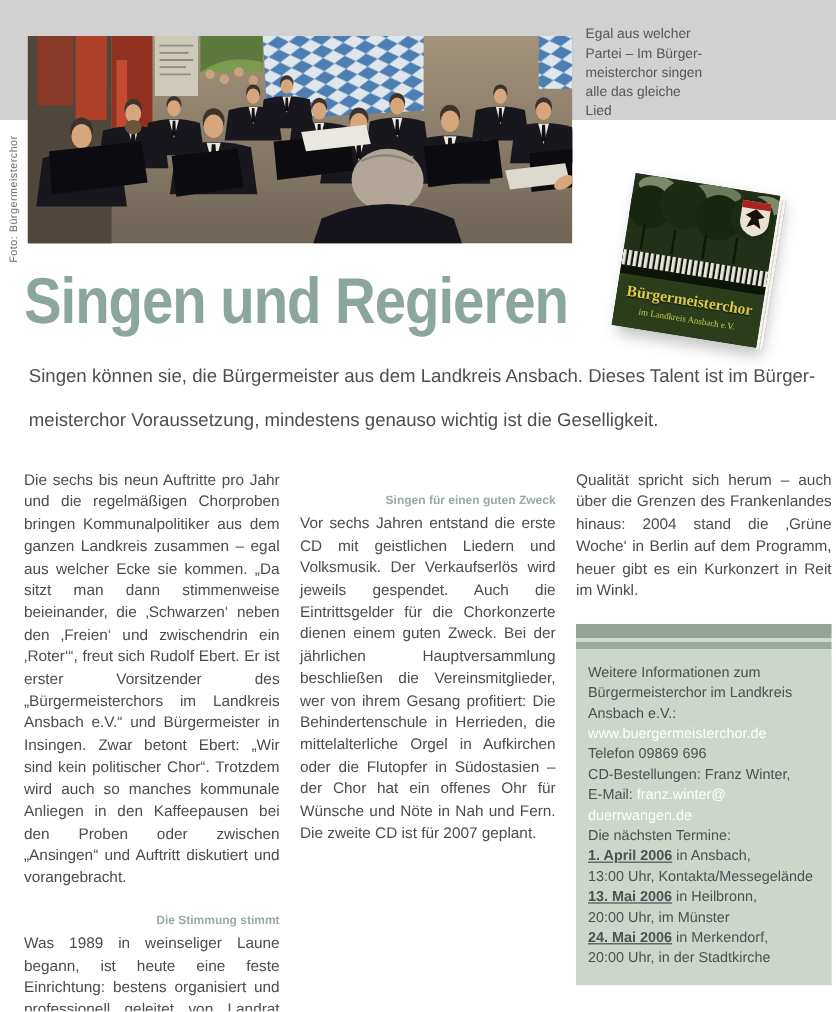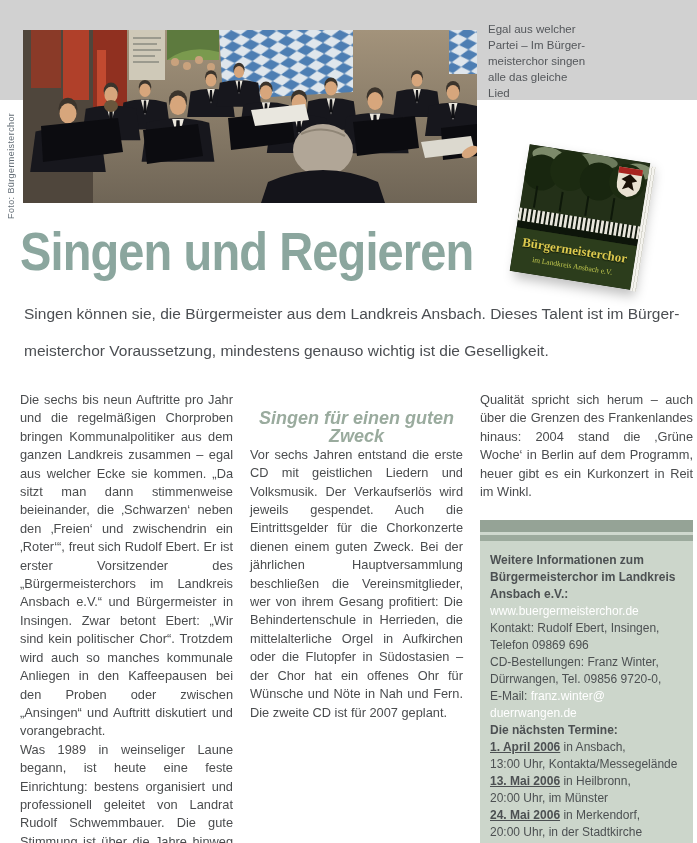--- a/index.html
+++ b/index.html
@@ -47,28 +47,28 @@
     transform:scaleX(.87); transform-origin:0 0;
   }
   .intro {
     position:absolute; left:20px; top:291px; width:672px; margin:4px;
     font-size:15.5px; line-height:37px; color:#4b4e52; white-space:pre-line;
   }
 
   .columns { position:absolute; left:20px; top:391px; width:675px; display:flex; gap:17px; }
   .col { width:213px; font-size:12.8px; line-height:18.4px; color:#4a4c4e; text-align:justify; }
   .col p { margin:0; }
-  .col .subhead { margin:18px 0 0 0; font-size:18px; font-weight:bold; color:#9aab9e; text-align:center;font-style:italic; }
+  .col .subhead { margin:18px 0 0 0; font-size:10px; font-weight:bold; color:#9aab9e; text-align:right; }
 
   .infobox { margin-top:19px; text-align:left; }
   .ib-bar1 { height:12px; background:#95a396; }
   .ib-gap  { height:3px;  background:#cfd8ce; }
   .ib-bar2 { height:6px;  background:#9caa9d; }
   .ib-body { background:#ccd6cb; padding:11px 8px 14px 10px; font-size:12px; line-height:17px; color:#4c5052; }
-  .ib-heading { font-weight:bold; margin:0; white-space:pre-line; }
+  .ib-heading { font-weight:normal; margin:0; white-space:pre-line; }
   .ib-line { margin:0; }
   .ib-link { color:#ffffff; text-decoration:none; white-space:pre-line; }
   .ib-termine { margin-top:17px; }
   .ib-event { margin:0; }
   .ib-date { font-weight:bold;text-decoration:underline; }
   .ib-detail { display:block; }
 </style>
 </head>
 <body>
 
@@ -181,20 +181,21 @@
 
   <h1 class="title">Singen und Regieren</h1>
 
   <p class="intro">Singen können sie, die Bürgermeister aus dem Landkreis Ansbach. Dieses Talent ist im Bürger-
 meisterchor Voraussetzung, mindestens genauso wichtig ist die Geselligkeit.</p>
 
   <div class="columns">
 
     <div class="col">
       <p>Die sechs bis neun Auftritte pro Jahr und die regelmäßigen Chorproben bringen Kommunalpolitiker aus dem ganzen Landkreis zusammen – egal aus welcher Ecke sie kommen. „Da sitzt man dann stimmenweise beieinander, die ‚Schwarzen‘ neben den ‚Freien‘ und zwischendrin ein ‚Roter‘“, freut sich Rudolf Ebert. Er ist erster Vorsitzender des „Bürgermeisterchors im Landkreis Ansbach e.V.“ und Bürgermeister in Insingen. Zwar betont Ebert: „Wir sind kein politischer Chor“. Trotzdem wird auch so manches kommunale Anliegen in den Kaffeepausen bei den Proben oder zwischen „Ansingen“ und Auftritt diskutiert und vorangebracht.</p>
+      <p class="subhead">Die Stimmung stimmt</p>
       <p>Was 1989 in weinseliger Laune begann, ist heute eine feste Einrichtung: bestens organisiert und professionell geleitet von Landrat Rudolf Schwemmbauer. Die gute Stimmung ist über die Jahre hinweg geblieben. Mit 22 Sängern hat der vierstimmige Männerchor angefangen, heute sind es 52 aktive Mitglieder.</p>
     </div>
 
     <div class="col">
       <p class="subhead">Singen für einen guten Zweck</p>
       <p>Vor sechs Jahren entstand die erste CD mit geistlichen Liedern und Volksmusik. Der Verkaufserlös wird jeweils gespendet. Auch die Eintrittsgelder für die Chorkonzerte dienen einem guten Zweck. Bei der jährlichen Hauptversammlung beschließen die Vereinsmitglieder, wer von ihrem Gesang profitiert: Die Behindertenschule in Herrieden, die mittelalterliche Orgel in Aufkirchen oder die Flutopfer in Südostasien – der Chor hat ein offenes Ohr für Wünsche und Nöte in Nah und Fern. Die zweite CD ist für 2007 geplant.</p>
 
     </div>
 
     <div class="col">
@@ -202,24 +203,22 @@
 
       <div class="infobox">
         <div class="ib-bar1"></div>
         <div class="ib-gap"></div>
         <div class="ib-bar2"></div>
         <div class="ib-body">
           <p class="ib-heading">Weitere Informationen zum
 Bürgermeisterchor im Landkreis
 Ansbach e.V.:</p>
           <p class="ib-line"><a href="#" class="ib-link">www.buergermeisterchor.de</a></p>
-          <p class="ib-line">Kontakt: Rudolf Ebert, Insingen,</p>
           <p class="ib-line">Telefon 09869 696</p>
           <p class="ib-line">CD-Bestellungen: Franz Winter,</p>
-          <p class="ib-line">Dürrwangen, Tel. 09856 9720-0,</p>
           <p class="ib-line"><span>E-Mail:</span> <a href="#" class="ib-link">franz.winter@
 duerrwangen.de</a></p>
 
           <p class="ib-heading ib-termine">Die nächsten Termine:</p>
 
           <p class="ib-event">
             <span class="ib-date">1. April 2006</span>
             <span>in Ansbach,</span>
             <span class="ib-detail">13:00 Uhr, Kontakta/Messegelände</span>
           </p>

